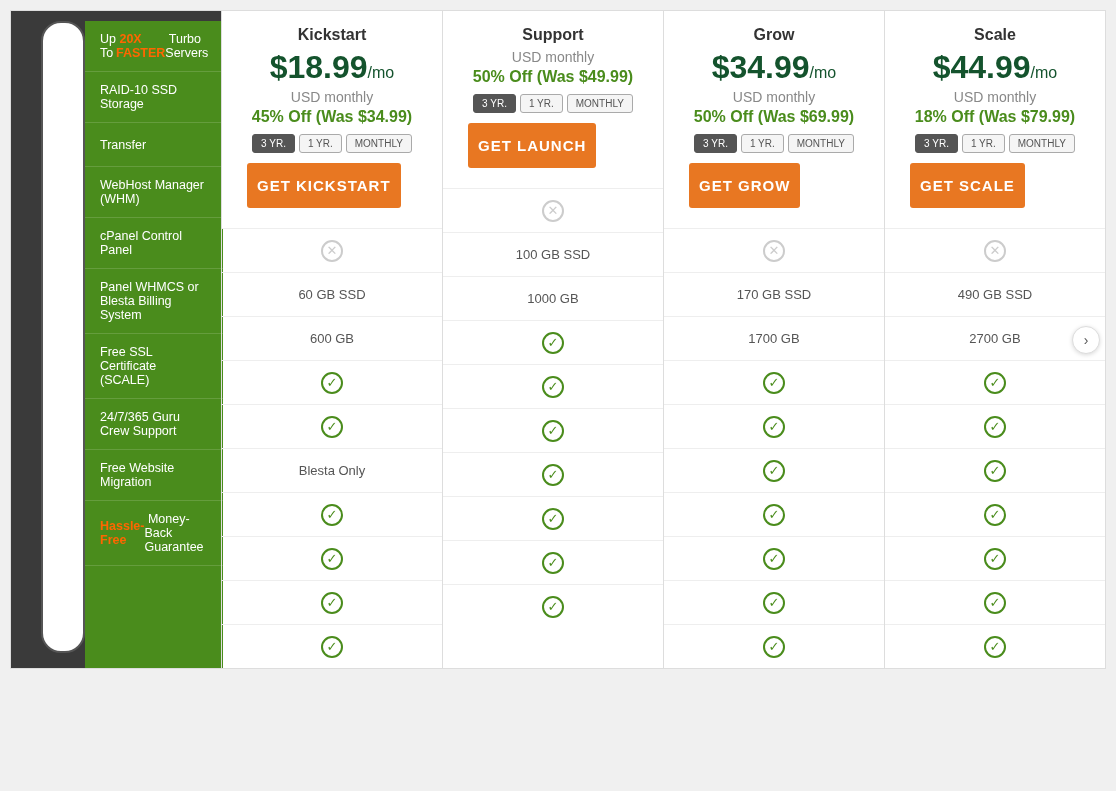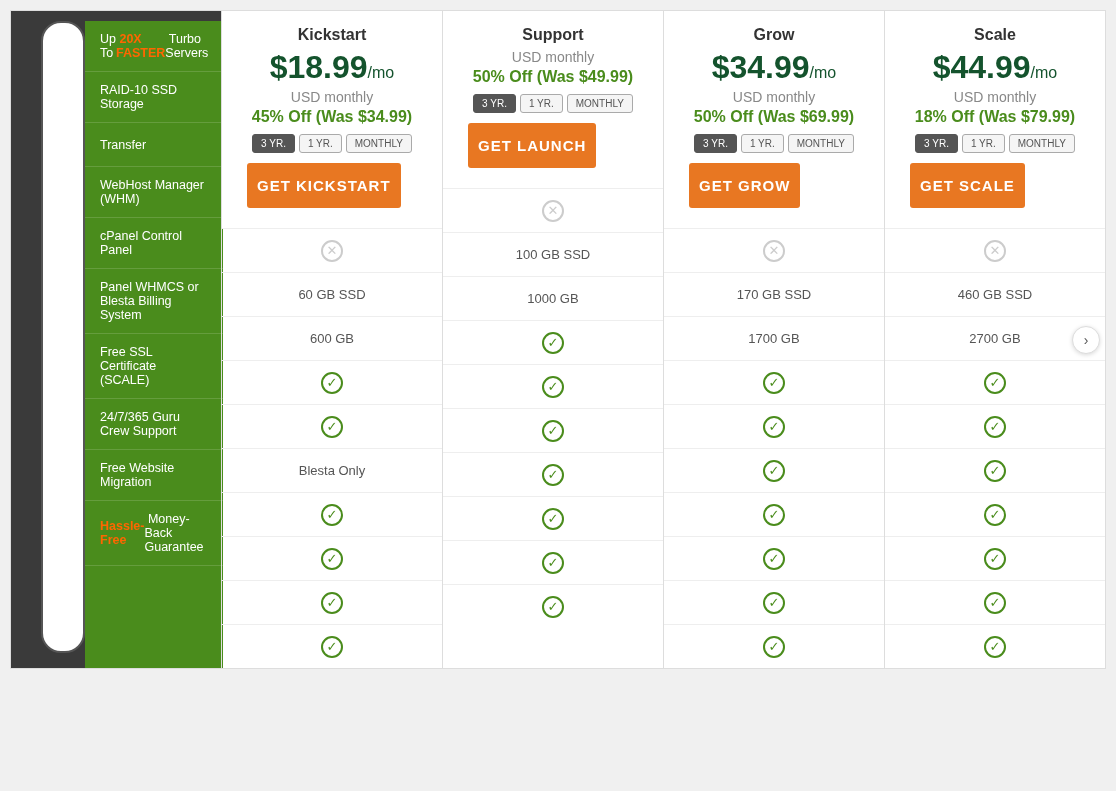--- a/index.html
+++ b/index.html
@@ -361,21 +361,21 @@
               <button class="period-btn active">3 YR.</button>
               <button class="period-btn">1 YR.</button>
               <button class="period-btn">MONTHLY</button>
             </div>
             <button class="get-plan-btn">GET SCALE</button>
           </div>
           <div class="plan-features">
             <div class="plan-feature-cell">
               <span class="x-icon" style="display:inline-block;width:22px;height:22px;border:2px solid #ccc;border-radius:50%;line-height:18px;font-size:13px;color:#ccc;">✕</span>
             </div>
-            <div class="plan-feature-cell">460 GB SSD</div>
+            <div class="plan-feature-cell">490 GB SSD</div>
             <div class="plan-feature-cell">2700 GB</div>
             <div class="plan-feature-cell">
               <span class="check-icon" style="display:inline-block;width:22px;height:22px;border:2px solid #4a8c1c;border-radius:50%;position:relative;line-height:18px;font-size:13px;color:#4a8c1c;">✓</span>
             </div>
             <div class="plan-feature-cell">
               <span class="check-icon" style="display:inline-block;width:22px;height:22px;border:2px solid #4a8c1c;border-radius:50%;position:relative;line-height:18px;font-size:13px;color:#4a8c1c;">✓</span>
             </div>
             <div class="plan-feature-cell">
               <span class="check-icon" style="display:inline-block;width:22px;height:22px;border:2px solid #4a8c1c;border-radius:50%;position:relative;line-height:18px;font-size:13px;color:#4a8c1c;">✓</span>
             </div>

